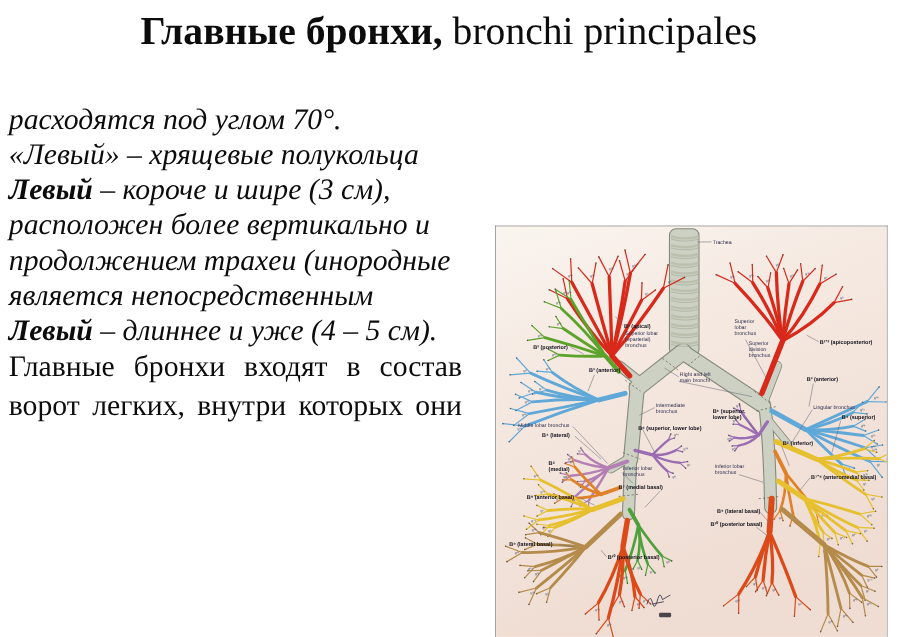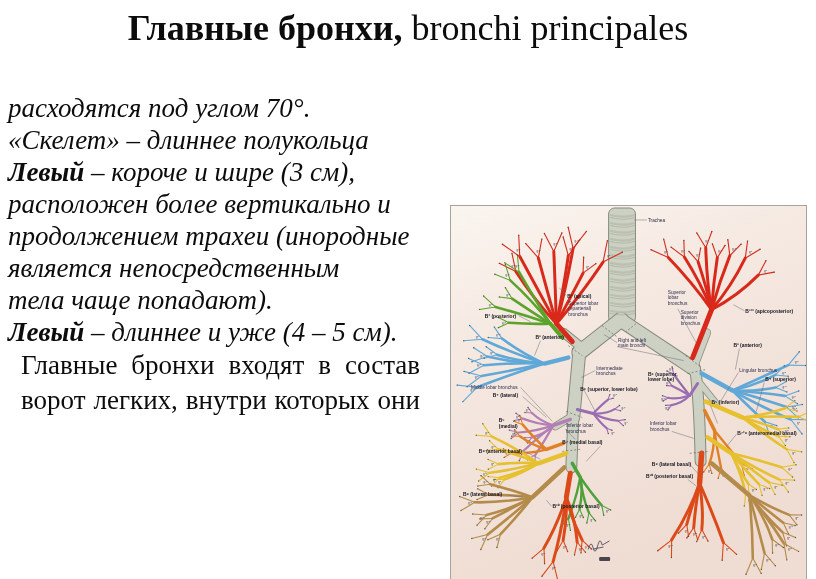--- a/index.html
+++ b/index.html
@@ -9,45 +9,44 @@
          font-size:36px;line-height:44px;white-space:pre;}
   .title b{font-weight:bold;}
   .body-text{position:absolute;left:8px;top:92px;width:445px;font-size:27px;line-height:32px;}
   .body-text p{margin:0;padding:0;}
   .p1{margin-bottom:15px;}
   .p2{margin-bottom:11px;}
   .p3{margin-bottom:20px;}
   .p4{margin-bottom:53px;}
   .line{display:block;white-space:pre;font-style:italic;}
   .p5{margin-left:20px;width:412px;line-height:35px;}
-  .jline{display:block;text-align:justify;text-align-last:justify;margin-left:13px;}
+  .jline{display:block;text-align:justify;text-align-last:justify;}
   .figure{position:absolute;left:450px;top:205px;width:357px;height:374px;
           box-sizing:border-box;border:1px solid #a6a29e;border-bottom:none;}
   .figure svg{display:block;width:100%;height:100%;}
 </style>
 </head>
 <body>
 
 <div class="slide">
 
   <div class="title"><b>Главные бронхи,</b><span> bronchi principales</span></div>
 
   <div class="body-text">
     <p class="p1">
         <span class="line">расходятся под углом 70°.</span>
       </p>
     <p class="p2">
-        <span class="line">«Скелет» – длиннее полукольца</span>
+        <span class="line">«Левый» – хрящевые полукольца</span>
       </p>
     <p class="p3">
       <span class="line"><b>Левый</b><span> – короче и шире (3 см),</span></span>
       <span class="line">расположен более вертикально и</span>
       <span class="line">продолжением трахеи (инородные</span>
       <span class="line">является непосредственным</span>
-      <span class="line">тела чаще попадают).</span>
     </p>
     <p class="p4">
         <span class="line"><b>Левый</b><span> – длиннее и уже (4 – 5 см).</span></span>
       </p>
     <p class="p5">
       <span class="jline">Главные бронхи входят в состав</span>
       <span class="jline">ворот легких, внутри которых они</span>
     </p>
   </div>
 

